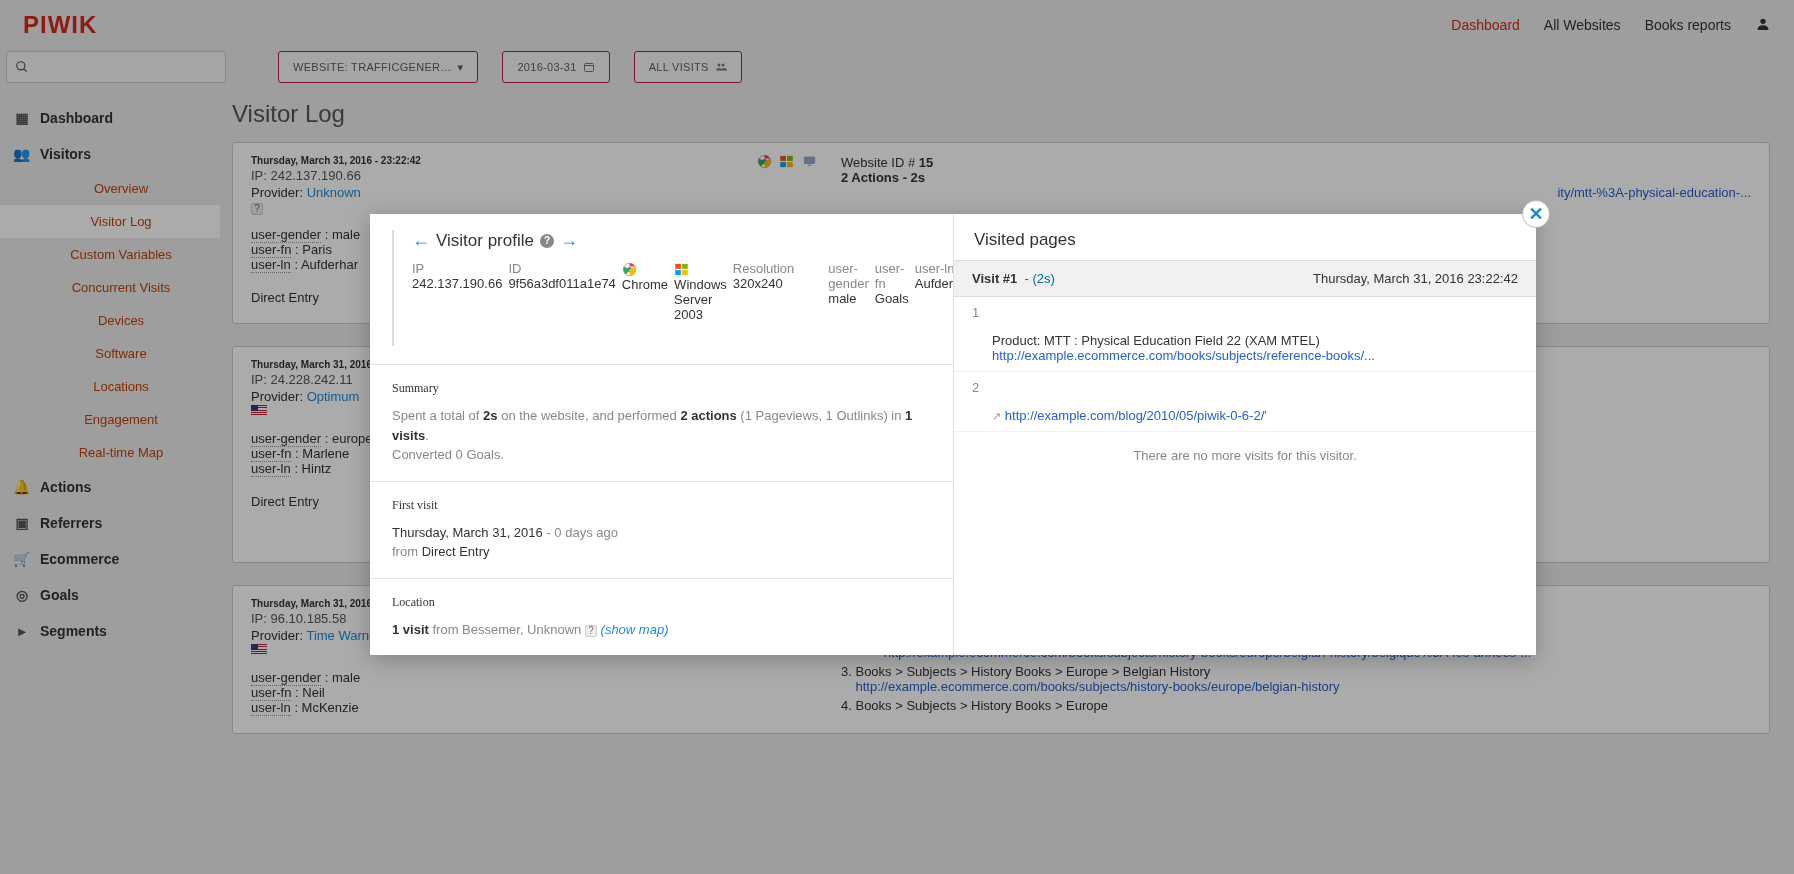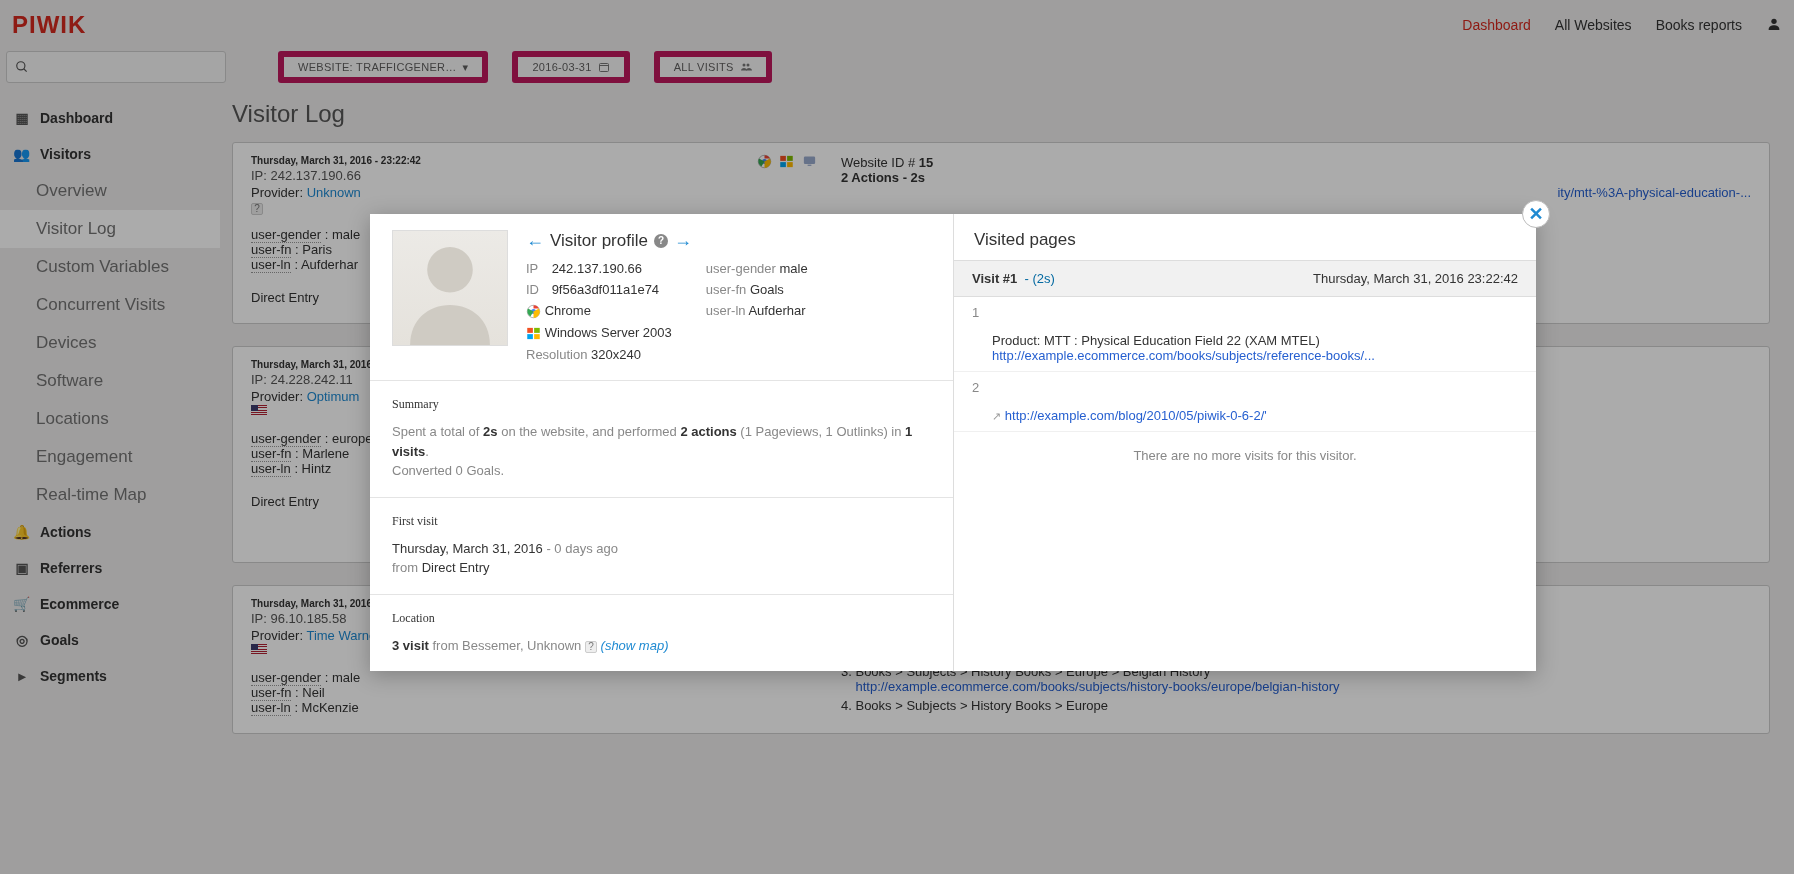--- a/index.html
+++ b/index.html
@@ -9,39 +9,39 @@
   color: #333;
   background: #edecec;
   position: relative;
   width: 1794px;
   height: 874px;
   overflow: hidden;
 }
 a { text-decoration: none; color: #1f8ad2; }
 
 
-.topbar { height: 50px; display: flex; align-items: center; justify-content: space-between; padding: 0 12px; }
+.topbar { height: 50px; display: flex; align-items: center; justify-content: space-between; padding: 0 23px; }
 .logo { font-weight: bold; font-size: 24px; color: #d4291f; letter-spacing: 1px; }
 .topnav { display: flex; gap: 24px; align-items: center; font-size: 14px; }
 .topnav span { color: #333; cursor: pointer; }
 .topnav span.active { color: #d4291f; }
 .icon-user { width: 16px; height: 16px; }
 
 
 .filterbar { height: 40px; display: flex; align-items: center; gap: 24px; padding: 0 6px 6px 6px; }
 .search { width: 220px; height: 32px; border: 1px solid #ccc; background: #f7f7f7; border-radius: 3px; display: flex; align-items: center; padding: 0 8px; }
-.filter-pill { height: 32px; border: 6px solid #be185d; background: #f7f7f7; border-radius: 3px; display: flex; align-items: center; padding: 0 14px; font-size: 11px; color: #5f5e5e; letter-spacing: .3px; cursor: pointer; }
+.filter-pill { height: 32px; border: 1px solid #be185d; background: #f7f7f7; border-radius: 3px; display: flex; align-items: center; padding: 0 14px; font-size: 11px; color: #5f5e5e; letter-spacing: .3px; cursor: pointer; }
 .filter-pill .gap { display:inline-block; width:6px; }
 
 
 .layout { display: flex; }
 .sidebar { width: 220px; padding: 10px 0 0 0; }
 .sidegroup { padding: 10px 14px; font-size: 14px; font-weight: bold; color: #333; display:flex; gap:10px; align-items:center;}
 .sideicon { width: 16px; height: 16px; display:inline-flex; align-items:center; justify-content:center; color:#555; }
-.subitem { padding: 9px 14px 9px 36px; font-size: 17px; color: #737373; cursor:pointer; }
+.subitem { padding: 9px 14px 9px 36px; font-size: 13px; color: #c2410c; cursor:pointer;text-align:center; }
 .subitem.active { background: #fff; }
 
 
 .content { flex: 1; padding: 10px 24px 0 12px; }
 .page-title { font-size: 24px; color: #555; margin-bottom: 14px; }
 .visit-card { background: #fff; border: 1px solid #ccc; border-radius: 3px; padding: 12px 18px 18px 18px; margin-bottom: 22px; display:flex; gap: 20px; }
 .col-left { width: 570px; }
 .col-right { flex:1; color:#333; }
 .v-date { font-weight: bold; font-size: 10px; color:#333; }
 .v-ip { color:#555; margin-top:2px;}
@@ -64,21 +64,21 @@
 .modal-right { flex:1; border-left: 1px solid #ddd; }
 .close-btn {
   position:absolute; right:-14px; top:-14px; width:28px; height:28px; border-radius:50%; background:#fff; border:1px solid #bbb; display:flex; align-items:center; justify-content:center; color:#1f8ad2; cursor:pointer; font-size:18px; font-weight:bold;
 }
 .profile-top { padding: 16px 22px 18px 22px; display:flex; gap:18px; }
 .avatar { width: 116px; height: 116px; background: linear-gradient(to bottom,#eceae6,#e5e2dc); display:flex; align-items:flex-end; justify-content:center; border:1px solid #ddd; }
 .avatar svg { width:100%; height:100%; }
 .profile-heading { font-size: 17px; color:#333; display:flex; align-items:center; gap:6px; margin-bottom:10px;}
 .arrow-prev, .arrow-next { color:#1f8ad2; cursor:pointer; font-size:18px; }
 .kv-cols { display:flex; gap:34px; margin-top:4px;}
-.kv-col { display:flex; flex-direction:column; gap:6px; font-size:13px; }
+.kv-col { display:flex; flex-direction:row; gap:6px; font-size:13px; }
 .kv-col .k { color:#888; display:inline-block; width: 22px; }
 .kv-col .k2 { color:#888; display:inline-block; }
 .kv-col .v { color:#333; }
 .section { border-top:1px solid #e4e4e4; padding: 16px 22px; }
 .section h3 { font-size:12px; color:#333; font-weight:normal; margin-bottom:10px;font-family:Liberation Serif, serif;}
 .section p { color:#888; line-height:1.5; }
 .section p b { color:#333; font-weight:bold; }
 .showmap { color:#1f8ad2; font-style:italic; }
 
 .mr-title { padding: 16px 20px 10px 20px; font-size:17px; color:#333;}
@@ -365,21 +365,21 @@
     <div class="section">
       <h3>Summary</h3>
       <p><span>Spent a total of </span><b>2s</b><span> on the website, and performed </span><b>2 actions</b><span> (1 Pageviews, 1 Outlinks) in </span><b>1 visits</b><span>.</span><br><span>Converted 0 Goals.</span></p>
     </div>
     <div class="section">
       <h3>First visit</h3>
       <p><span style="color:#333">Thursday, March 31, 2016</span><span> - 0 days ago</span><br><span>from </span><span style="color:#333">Direct Entry</span></p>
     </div>
     <div class="section" style="border-bottom:none;">
       <h3>Location</h3>
-      <p><b>3 visit</b><span> from Bessemer, Unknown </span> <span class="qmark">?</span> <a href="#" class="showmap">(show map)</a></p>
+      <p><b>1 visit</b><span> from Bessemer, Unknown </span> <span class="qmark">?</span> <a href="#" class="showmap">(show map)</a></p>
     </div>
   </div>
   <div class="modal-right">
     <div class="mr-title">Visited pages</div>
     <div class="visit-head">
       <div class="left"><span>Visit #1</span> &nbsp;<span class="dur">- <span>(2s)</span></span></div>
       <div>Thursday, March 31, 2016 23:22:42</div>
     </div>
     <div class="page-row">
       <div class="n">1</div>

